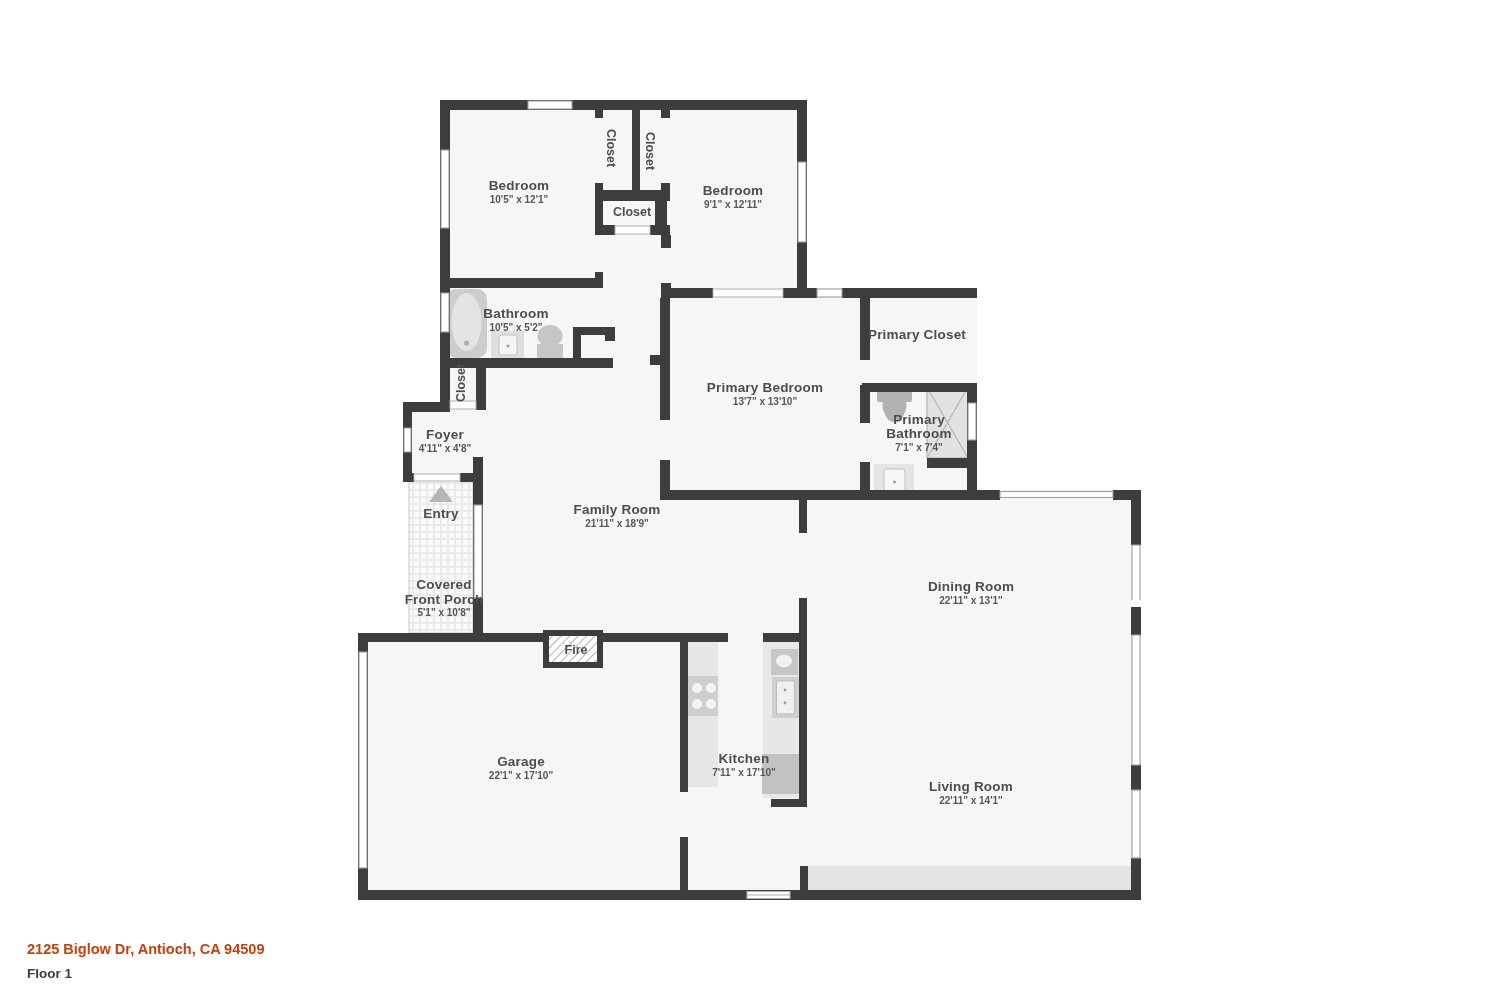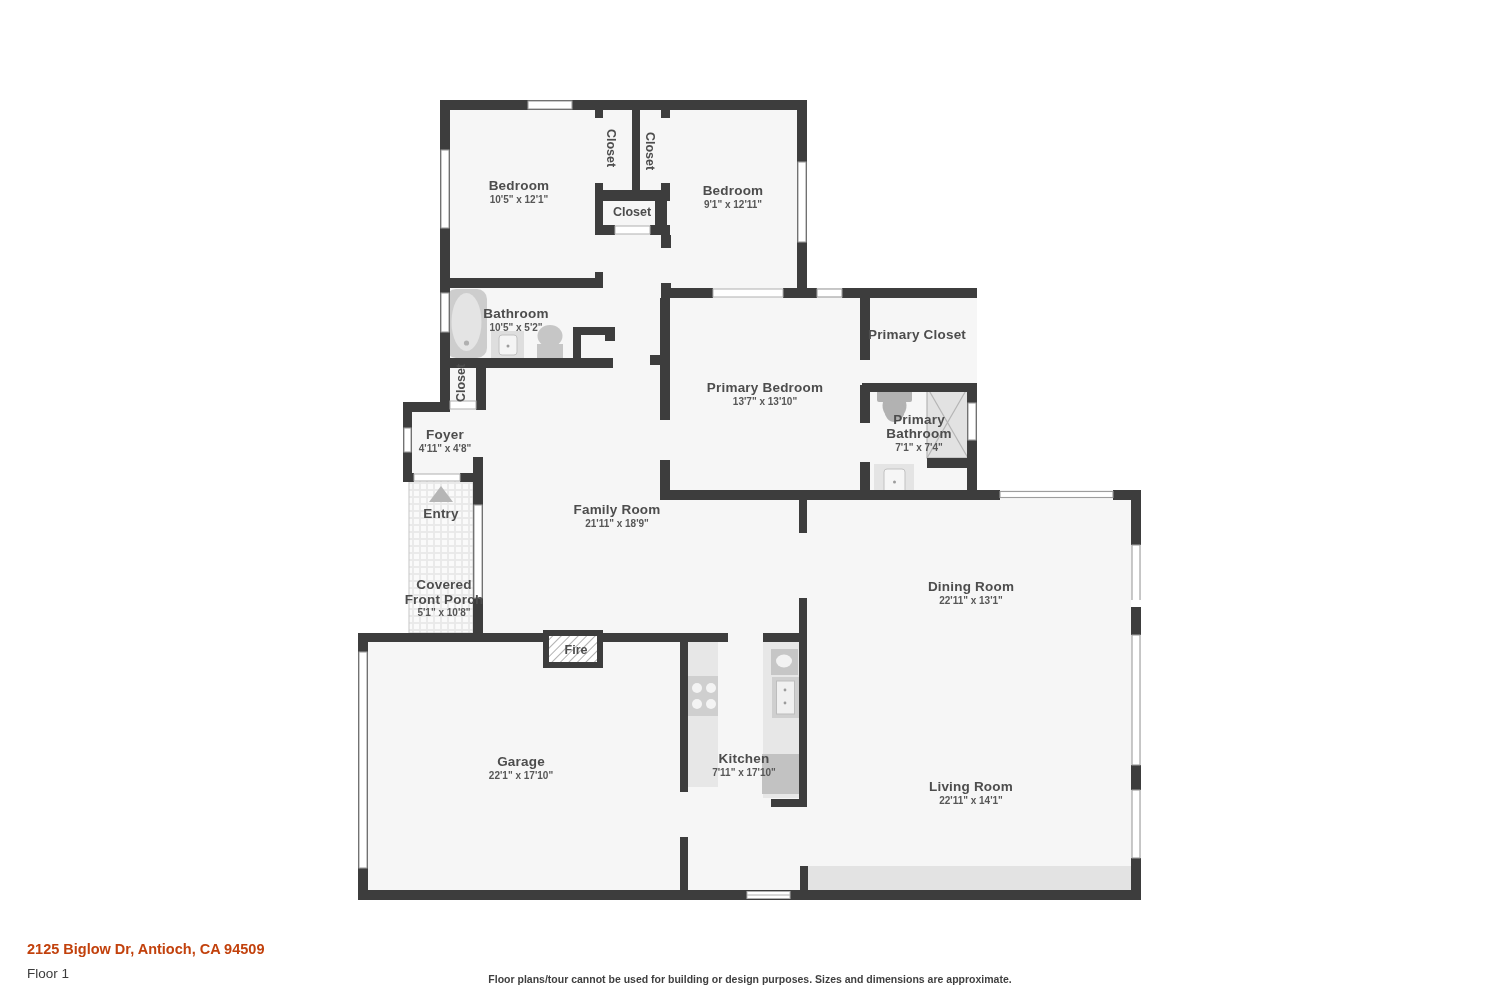--- a/index.html
+++ b/index.html
@@ -4,21 +4,21 @@
 <style>
   html,body{margin:0;padding:0;background:#ffffff;}
   #stage{position:relative;width:1500px;height:1000px;background:#ffffff;overflow:hidden;
          font-family:"Liberation Sans",sans-serif;}
   svg{position:absolute;left:0;top:0;}
   svg text{font-family:"Liberation Sans",sans-serif;fill:#4d4d4d;}
   .rn{font-size:13.5px;font-weight:700;letter-spacing:.2px;}
   .rd{font-size:10px;font-weight:700;fill:#575757;}
   .rs{font-size:12.5px;font-weight:700;}
   .footer-address{position:absolute;left:27px;top:941px;font-size:14.5px;font-weight:700;color:#c2410c;}
-  .footer-floor{position:absolute;left:27px;top:966px;font-size:13.5px;font-weight:400;color:#3c3c3c;}
+  .footer-floor{position:absolute;left:27px;top:966px;font-size:13.5px;font-weight:700;color:#3c3c3c;}
   .footer-disclaimer{position:absolute;left:0;top:973px;width:1500px;text-align:center;
                      font-size:10.5px;font-weight:700;color:#3f3f3f;}
 </style>
 </head>
 <body>
 
 <div id="stage">
 <svg width="1500" height="1000" viewBox="0 0 1500 1000">
   <defs>
     <pattern id="tiles" width="7" height="7" patternUnits="userSpaceOnUse">
@@ -237,14 +237,13 @@
 
     <text class="rn" x="744" y="763" text-anchor="middle">Kitchen</text>
     <text class="rd" x="744" y="776" text-anchor="middle">7'11" x 17'10"</text>
 
     <text class="rs" x="576" y="654" text-anchor="middle">Fire</text>
   </g>
 </svg>
 
   <div class="footer-address">2125 Biglow Dr, Antioch, CA 94509</div>
   <div class="footer-floor">Floor 1</div>
-  <div class="footer-disclaimer">Floor plans/tour cannot be used for building or design purposes. Sizes and dimensions are approximate.</div>
 </div>
 
 </body></html>

